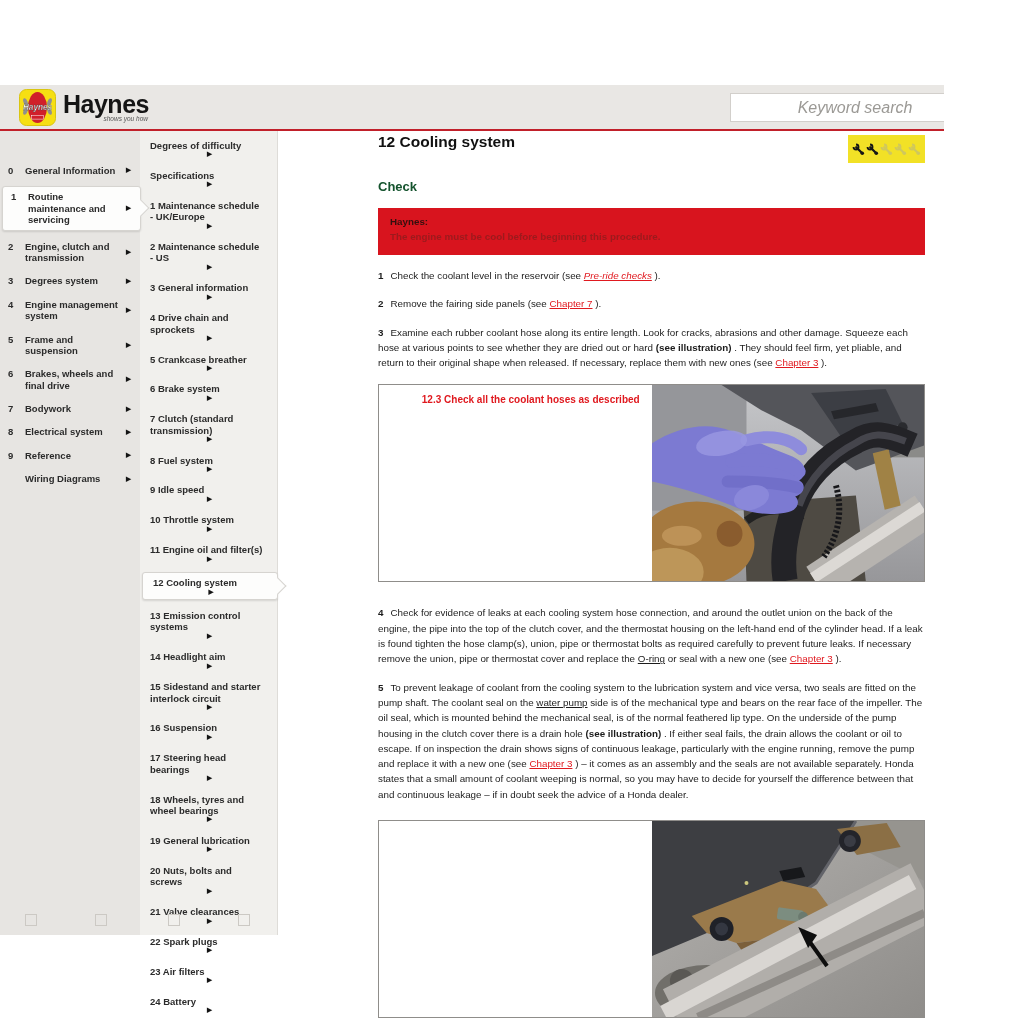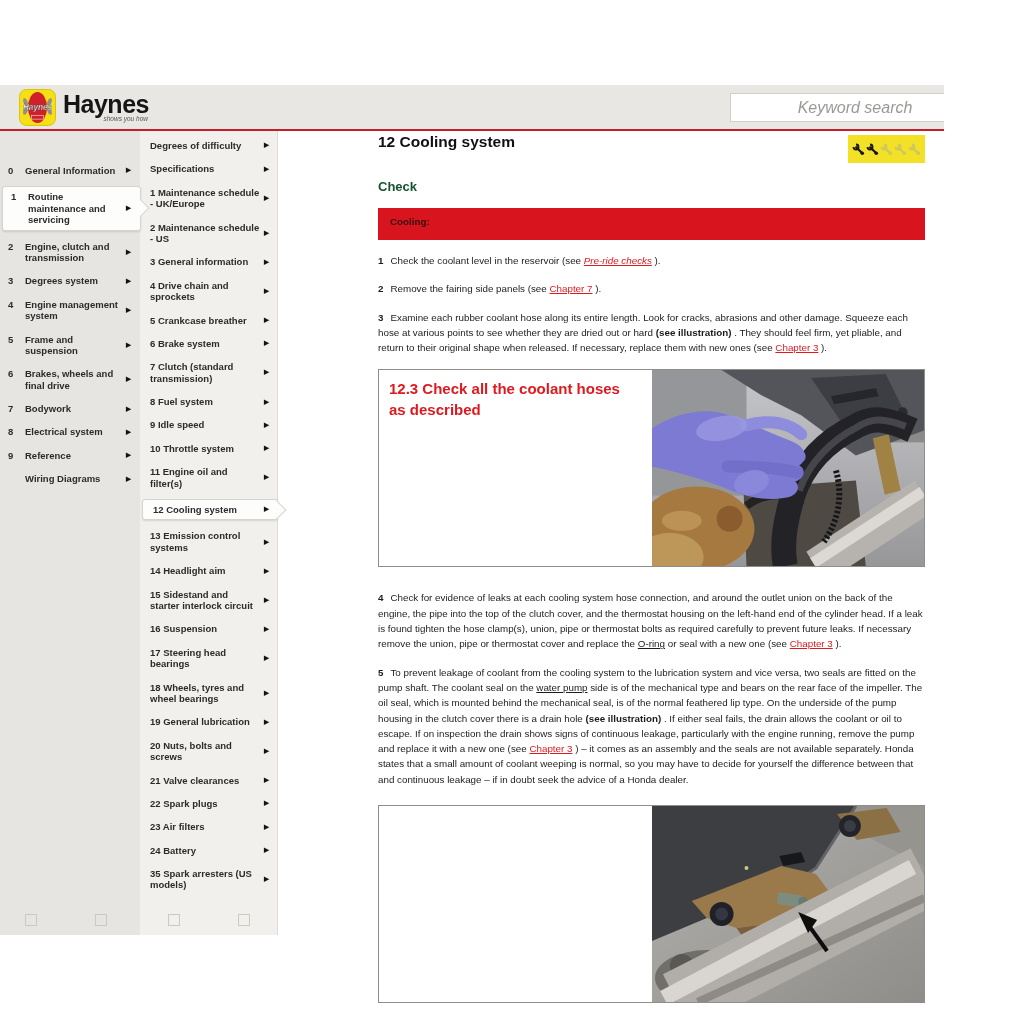--- a/index.html
+++ b/index.html
@@ -25,21 +25,21 @@
   
   .sidebar1{position:absolute;left:0;top:131px;width:140px;height:804px;background:#e7e5e2;
             padding-top:32px;box-sizing:border-box;}
   .sidebar2{position:absolute;left:140px;top:131px;width:138px;height:804px;background:#f1f0ed;
             border-right:1px solid #dedcd8;padding-top:7px;box-sizing:border-box;}
   .item{display:flex;align-items:flex-start;margin:0 0 8px 0;padding:2px 9px 2px 8px;
         font-size:9.5px;line-height:1.2;font-weight:bold;color:#2b2b2b;cursor:pointer;position:relative;}
   .item .num{width:17px;flex:none;}
   .item .lbl{flex:1;padding-right:4px;}
   .item .arrow{flex:none;font-size:6.5px;color:#141414;align-self:center;line-height:1;}
-  .sidebar2 .item{padding:2px 8px 2px 10px;}
+  .sidebar2 .item{padding:2px 8px 2px 10px;flex-direction:column;}
   .item.selected{background:#fdfdfc;border:1px solid #d6d4d0;border-radius:3px;
                  box-shadow:0 1px 2px rgba(0,0,0,0.12);z-index:20;
                  margin-left:2px;margin-right:-1px;padding-top:4px;padding-bottom:4px;}
   .item.selected::after{content:'';position:absolute;right:-6.5px;top:50%;width:11px;height:11px;
                  background:#fdfdfc;border-top:1px solid #d6d4d0;border-right:1px solid #d6d4d0;
                  transform:translateY(-50%) rotate(45deg);}
   .sq-row{position:absolute;bottom:9px;left:0;width:100%;height:12px;}
   .sq{position:absolute;width:10px;height:10px;border:1.5px solid #ccc9c4;background:transparent;}
 
   
@@ -57,21 +57,21 @@
   .step{margin:13px 0 0 0;font-size:9.8px;line-height:15.3px;color:#1c1c1c;}
   .stepnum{font-weight:bold;margin-right:7px;}
   .step a{cursor:pointer;}
   .step .link{color:#e0191f;text-decoration:underline;}
   .step .italic{font-style:italic;}
   .step .dark{color:#1c1c1c;text-decoration:underline;}
   .step b{font-weight:bold;margin-top:48px;}
   .fig{margin:14px 0 0 0;border:1px solid #8f8d8a;height:196px;position:relative;background:#fff;}
   .fig.second{margin-top:18px;}
   .figcap{position:absolute;left:0;top:0;width:46%;padding:8px 10px;color:#e0191f;
-          font-weight:bold;font-size:15px;line-height:1.4;}
+          font-weight:bold;font-size:10px;line-height:1.4;text-align:right;}
   .photo{position:absolute;right:0;top:0;width:50%;height:100%;}
   .photo svg{display:block;width:100%;height:100%;}
   .stepgap4{margin-top:23px;}
 </style>
 </head>
 <body>
 
 <div class="page">
 
   <header class="topbar">
@@ -310,21 +310,22 @@
   </svg>
         <svg class="wrench w-off" width="13" height="13" viewBox="0 0 21 21">
     <path d="M6.5 2.5 A4 4 0 1 1 2.5 6.5" fill="none" stroke="currentColor" stroke-width="3"></path>
     <line x1="6.8" y1="6.8" x2="15.8" y2="15.8" stroke="currentColor" stroke-width="3.6" stroke-linecap="round"></line>
     <circle cx="16.6" cy="16.6" r="2.9" fill="currentColor"></circle>
   </svg>
       </div>
     <h2 class="check">Check</h2>
 
     <div class="warning">
-      <div class="wlabel">Cooling:</div>
+      <div class="wlabel">Haynes:</div>
+      <div class="wtext">The engine must be cool before beginning this procedure.</div>
     </div>
 
     <div id="steps-a">
         <p class="step"><span class="stepnum">1</span>Check the coolant level in the reservoir (see  <a class="link italic" href="#">Pre-ride checks</a>  ).</p>
         <p class="step"><span class="stepnum">2</span>Remove the fairing side panels (see <a class="link" href="#">Chapter 7</a> ).</p>
         <p class="step"><span class="stepnum">3</span>Examine each rubber coolant hose along its entire length. Look for cracks, abrasions and other damage. Squeeze each hose at various points to see whether they are dried out or hard  <b>(see illustration)</b> . They should feel firm, yet pliable, and return to their original shape when released. If necessary, replace them with new ones (see <a class="link" href="#">Chapter 3</a> ).</p>
       </div>
 
     <figure class="fig" style="margin-top:14px;">
       <figcaption class="figcap">12.3 Check all the coolant hoses as described</figcaption>

